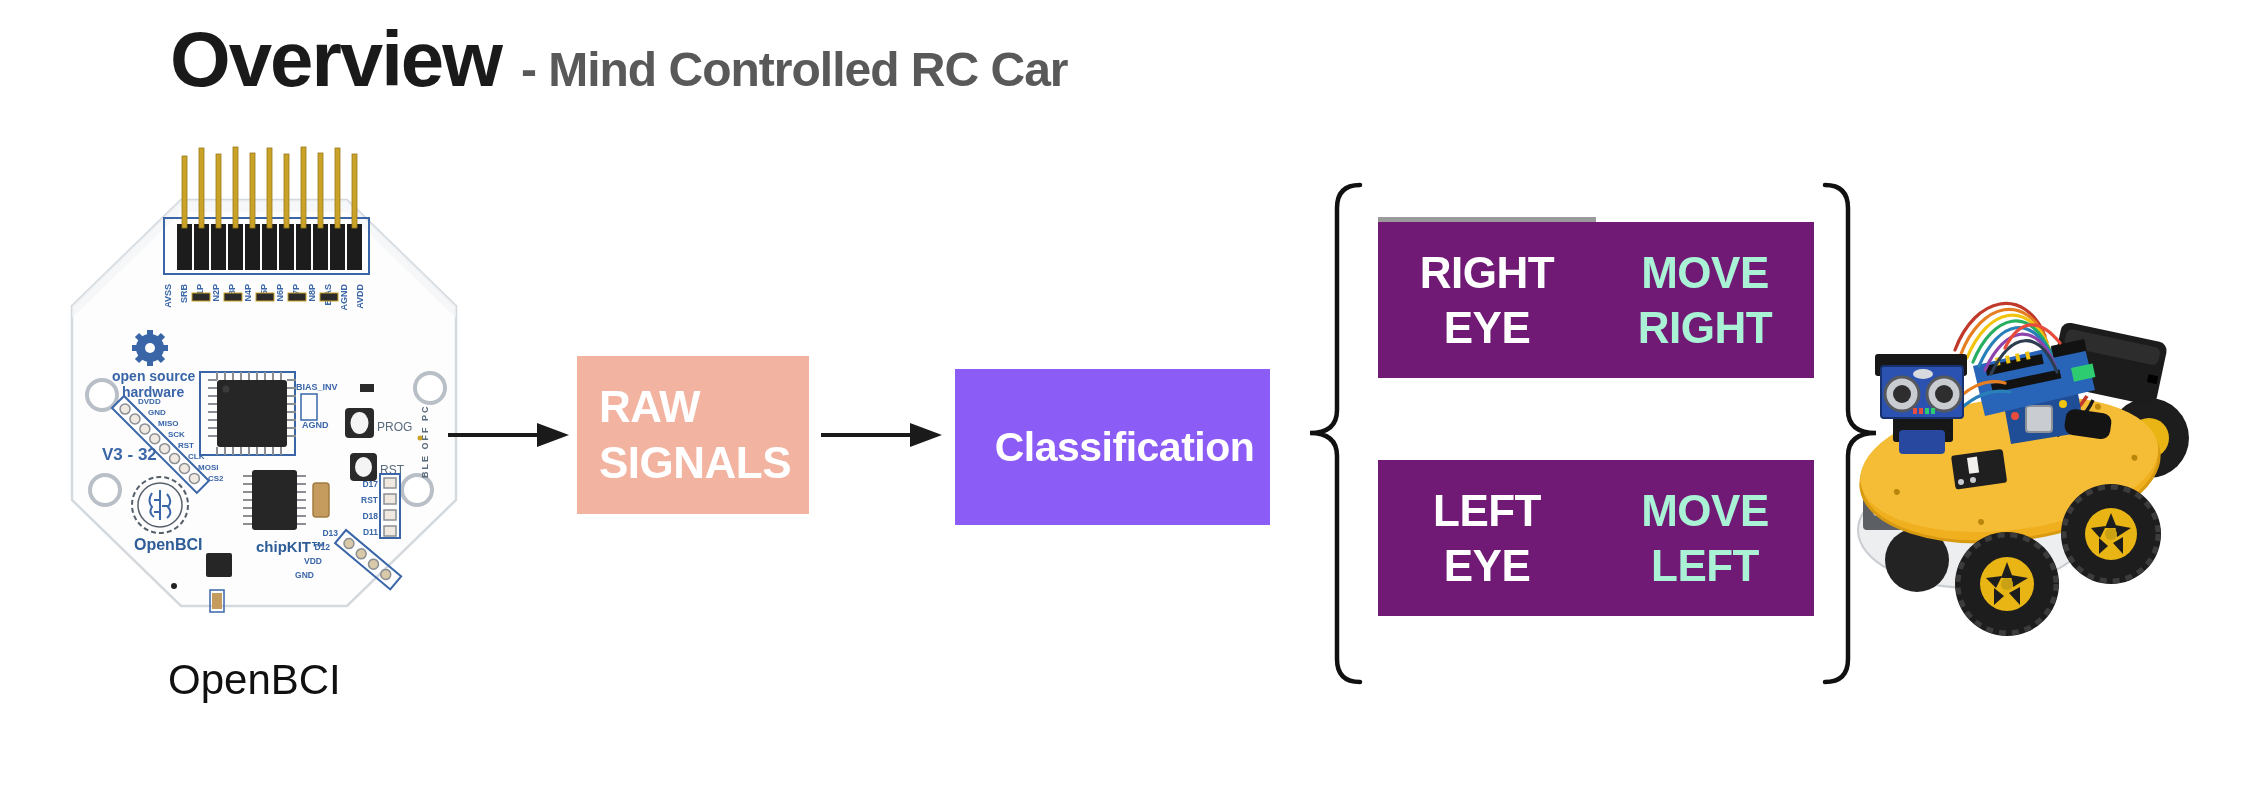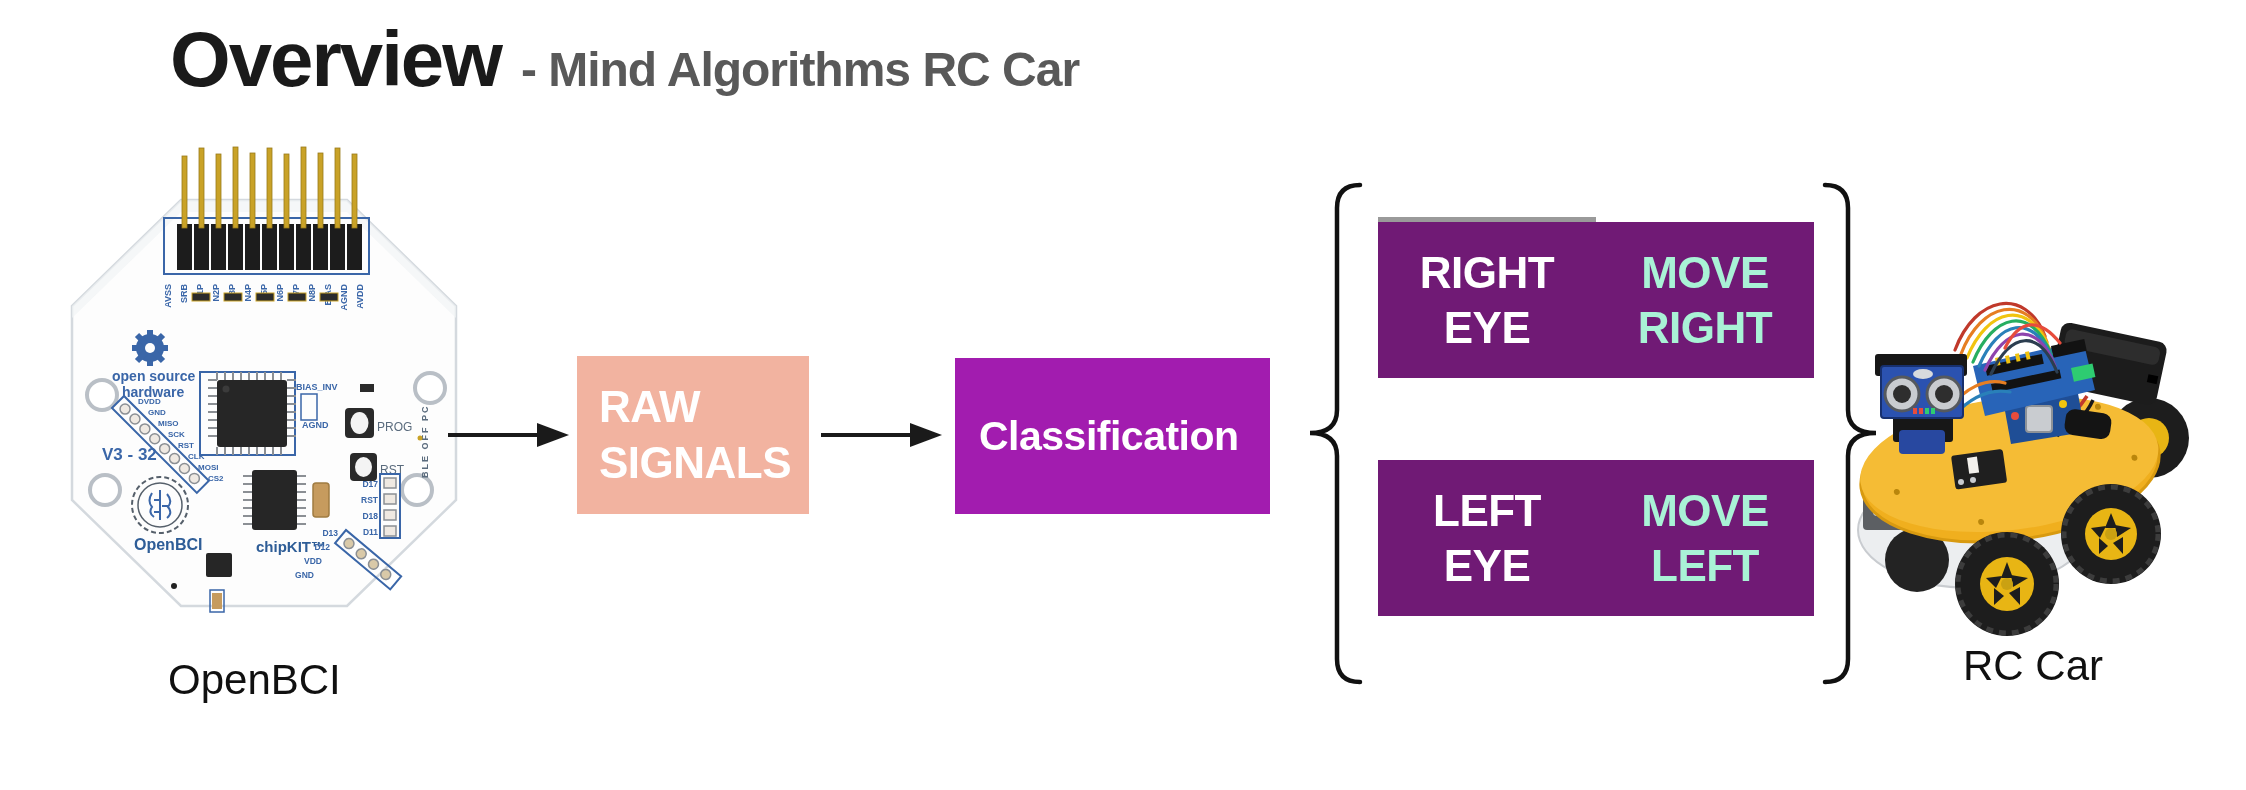--- a/index.html
+++ b/index.html
@@ -9,22 +9,22 @@
   }
   
   .title-row{position:absolute;left:170px;top:14px;display:flex;align-items:baseline;gap:20px;white-space:nowrap;}
   .title-main{font-size:78px;font-weight:700;color:#1a1a1a;letter-spacing:-2px;}
   .title-sub{font-size:48px;font-weight:700;color:#595959;letter-spacing:-1px;}
   
   .flowbox{position:absolute;display:flex;flex-direction:column;justify-content:center;
     color:#ffffff;font-weight:700;letter-spacing:-0.5px;}
   .box-raw{left:577px;top:356px;width:232px;height:158px;background:#F2B3A0;
     font-size:44px;line-height:56px;padding-left:22px;box-sizing:border-box;}
-  .box-class{left:955px;top:358px;width:315px;height:156px;background:#a21caf;
-    font-size:41px;line-height:54px;padding-left:24px;box-sizing:border-box;}
+  .box-class{left:955px;top:369px;width:315px;height:156px;background:#8b5cf6;
+    font-size:41px;line-height:54px;padding-left:24px;box-sizing:border-box;text-align:center;}
   
   .outcome{position:absolute;left:1378px;width:436px;height:156px;background:#701a75;
     display:flex;align-items:center;}
   .outcome .half{flex:1;text-align:center;font-size:44px;font-weight:700;line-height:55px;letter-spacing:-0.5px;}
   .outcome .condition{color:#ffffff;}
   .outcome .action{color:#A9F2D6;}
   .outcome-topbar{position:absolute;left:1378px;top:217px;width:218px;height:6px;background:#9a9a9a;}
   
   .caption{position:absolute;color:#101010;font-size:42px;line-height:56px;font-weight:400;}
   .cap-headset{left:168px;top:652px;}
@@ -32,21 +32,21 @@
   svg{position:absolute;overflow:visible;}
   .pcb-label{fill:#3a66a8;}
 </style>
 </head>
 <body>
 
 <div class="stage">
 
   <div class="title-row">
     <span class="title-main">Overview</span>
-    <span class="title-sub">- Mind Algorithms RC Car</span>
+    <span class="title-sub">- Mind Controlled RC Car</span>
   </div>
 
   <svg style="left:64px;top:138px" width="400" height="480" viewBox="0 0 400 480">
 
     <g>
       <path d="M117 62 H283 L392 168 V362 L283 468 H117 L8 362 V168 Z" fill="#fdfdfd" stroke="#d4d9de" stroke-width="2.5"></path>
       <path d="M117 62 H283 L392 168 V180 L283 74 H117 L8 180 V168 Z" fill="#f1f3f5" opacity="0.7"></path>
     </g>
 
     <g>
@@ -421,15 +421,14 @@
     </g>
 
     <g>
       <rect x="96" y="168" width="52" height="34" rx="3" fill="#1f1f1f" transform="rotate(-8 96 168)"></rect>
       <rect x="112" y="170" width="10" height="16" fill="#f2f0ec" transform="rotate(-8 112 170)"></rect>
       <circle cx="106" cy="194" r="3" fill="#c9ccd0"></circle>
         <circle cx="118" cy="192" r="3" fill="#c9ccd0"></circle>
     </g>
   </svg>
 
-  <div class="caption cap-car">RC Car</div>
 
 </div>
 
 </body></html>

